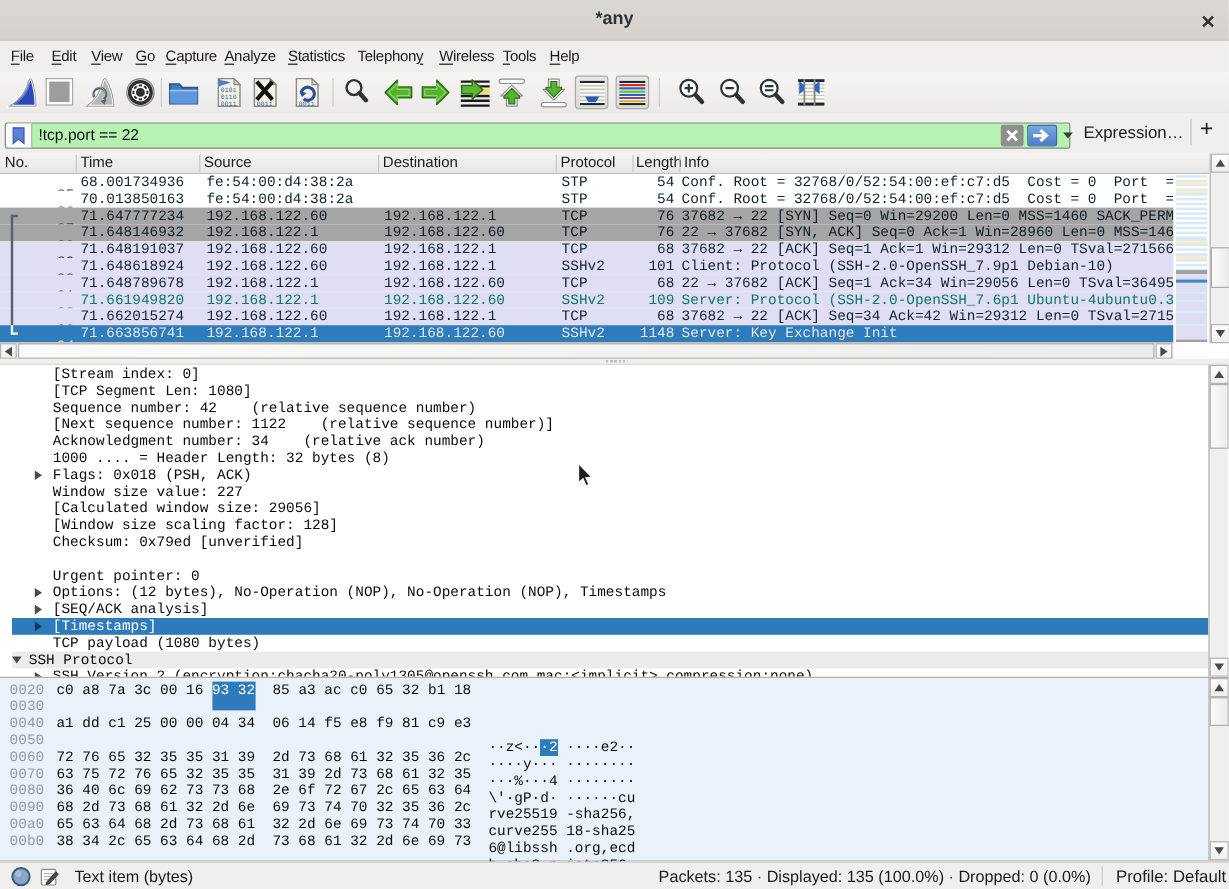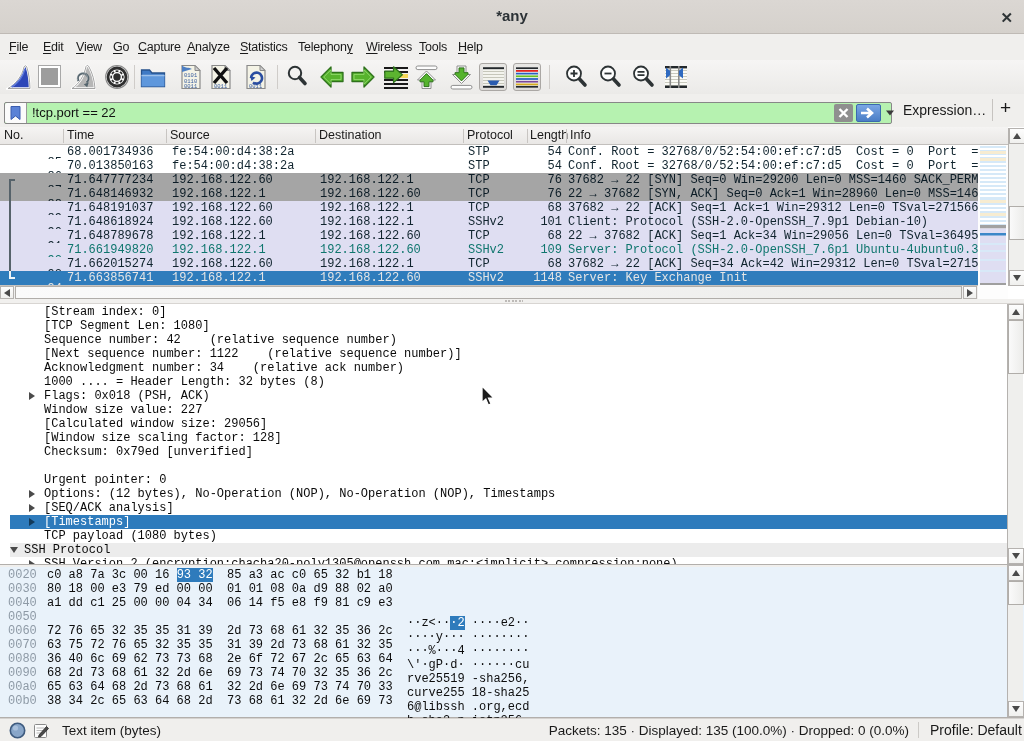--- a/index.html
+++ b/index.html
@@ -396,22 +396,22 @@
  <div class="vsb" style="left:1007px;top:0px;height:260px;">
   <div class="sbtn" style="top:0px"></div>
   <span class="tri" style="left:4px;top:5px;border-left:4px solid transparent;border-right:4px solid transparent;border-bottom:6px solid #4a4a4a"></span>
   <div class="sthumb" style="top:16px;height:54px"></div>
   <div class="sbtn" style="top:244px"></div>
   <span class="tri" style="left:4px;top:249px;border-left:4px solid transparent;border-right:4px solid transparent;border-top:6px solid #4a4a4a"></span>
  </div>
 </div>
 <div class="abs" id="hexpane">
     <div style="position:absolute;left:0;top:0;width:1022px;height:2px;background:#f0efed"></div>
- <div class="xrow mono" style="top:3px"><span class="xoff">0020</span><span class="xhex">c0 a8 7a 3c 00 16 <span class="hl" style="padding-bottom:0">93 32</span>  85 a3 ac c0 65 32 b1 18</span><span class="xasc">··z&lt;··<span class="hl">·2</span> ····e2··</span></div>
- <div class="xrow mono" style="top:17px"><span class="xoff">0030</span><span class="xhex">80 18 00 e3 79 ed 00 00  01 01 08 0a d9 88 02 a0</span><span class="xasc">····y··· ········</span></div>
+ <div class="xrow mono" style="top:3px"><span class="xoff">0020</span><span class="xhex">c0 a8 7a 3c 00 16 <span class="hl" style="padding-bottom:10px">93 32</span>  85 a3 ac c0 65 32 b1 18</span><span class="xasc">··z&lt;··<span class="hl">·2</span> ····e2··</span></div>
+ <div class="xrow mono" style="top:17px"><span class="xoff">0030</span><span class="xasc">····y··· ········</span></div>
  <div class="xrow mono" style="top:31px"><span class="xoff">0040</span><span class="xhex">a1 dd c1 25 00 00 04 34  06 14 f5 e8 f9 81 c9 e3</span><span class="xasc">···%···4 ········</span></div>
  <div class="xrow mono" style="top:45px"><span class="xoff">0050</span><span class="xasc">\'·gP·d· ······cu</span></div>
  <div class="xrow mono" style="top:59px"><span class="xoff">0060</span><span class="xhex">72 76 65 32 35 35 31 39  2d 73 68 61 32 35 36 2c</span><span class="xasc">rve25519 -sha256,</span></div>
  <div class="xrow mono" style="top:73px"><span class="xoff">0070</span><span class="xhex">63 75 72 76 65 32 35 35  31 39 2d 73 68 61 32 35</span><span class="xasc">curve255 18-sha25</span></div>
  <div class="xrow mono" style="top:87px"><span class="xoff">0080</span><span class="xhex">36 40 6c 69 62 73 73 68  2e 6f 72 67 2c 65 63 64</span><span class="xasc">6@libssh .org,ecd</span></div>
  <div class="xrow mono" style="top:101px"><span class="xoff">0090</span><span class="xhex">68 2d 73 68 61 32 2d 6e  69 73 74 70 32 35 36 2c</span><span class="xasc">h-sha2-n istp256,</span></div>
  <div class="xrow mono" style="top:115px"><span class="xoff">00a0</span><span class="xhex">65 63 64 68 2d 73 68 61  32 2d 6e 69 73 74 70 33</span><span class="xasc">ecdh-sha 2-nistp3</span></div>
  <div class="xrow mono" style="top:129px"><span class="xoff">00b0</span><span class="xhex">38 34 2c 65 63 64 68 2d  73 68 61 32 2d 6e 69 73</span><span class="xasc">84,ecdh- sha2-nis</span></div>
  <div class="vsb" style="left:1007px;top:0px;height:152px;">
   <div class="sbtn" style="top:0px"></div>

